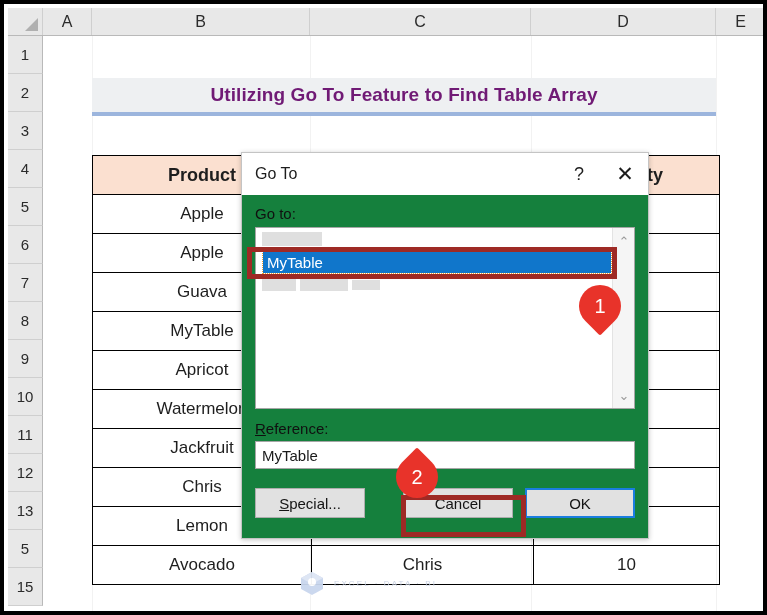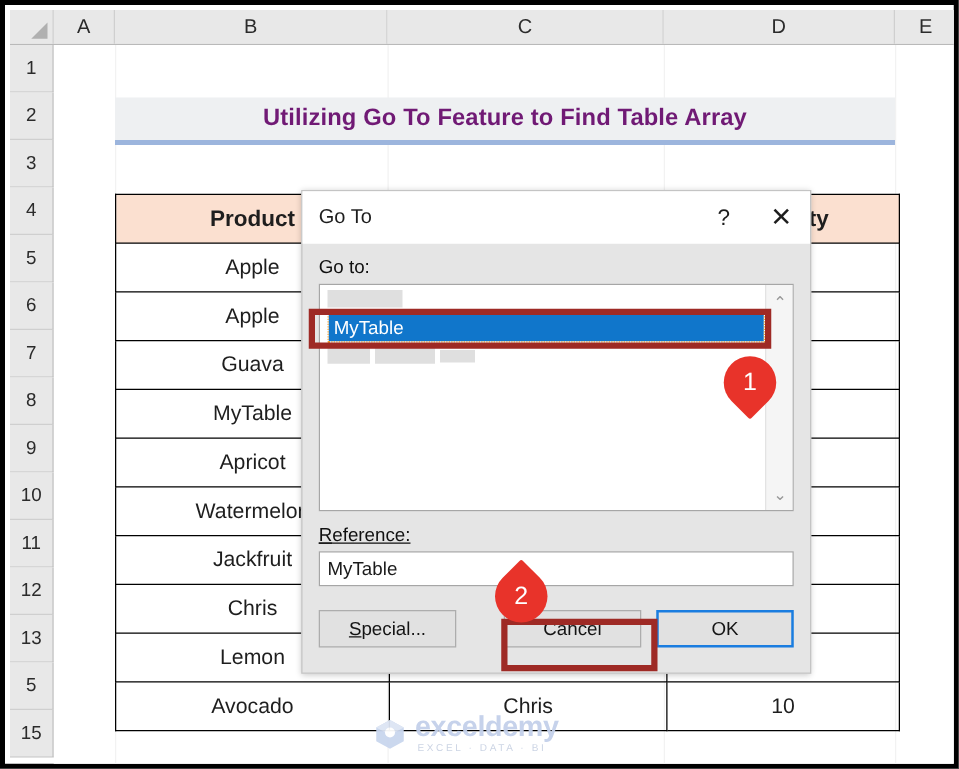--- a/index.html
+++ b/index.html
@@ -167,21 +167,21 @@
     margin-top: 2px;
     margin-left: 2px;
   }
 
   
   .dialog {
     position: absolute;
     left: 237px; top: 148px;
     width: 408px;
     height: 387px;
-    background: #e5e5e5;
+    background: #15803d;
     border: 1px solid #c4c4c4;
     box-shadow: 0 1px 5px rgba(0,0,0,0.22);
     box-sizing: border-box;
     font-size: 14px;
     color: #1a1a1a;
   }
   .dlg-titlebar {
     height: 42px;
     background: #ffffff;
     display: flex;
@@ -256,21 +256,20 @@
     padding-left: 4px;
     box-sizing: border-box;
     color: #ffffff;
     font-size: 15px;
   }
 
   .field-label {
     font-size: 15px;
     color: #101010;
     margin: 11px 0 4px 0;
-    text-decoration: underline;
   }
   .ref-input {
     width: 100%;
     height: 28px;
     border: 1px solid #a6a6a6;
     background: #ffffff;
     box-sizing: border-box;
     padding: 0 6px;
     font-family: "Liberation Sans", sans-serif;
     font-size: 15px;
@@ -476,21 +475,20 @@
 
   <div class="watermark">
     <div class="wm-cube">
       <svg width="26" height="26" viewBox="0 0 26 26">
         <polygon points="13,2 24,8 24,19 13,25 2,19 2,8" fill="#c9d6ee"></polygon>
         <polygon points="13,2 24,8 13,14 2,8" fill="#dde5f4"></polygon>
         <circle cx="13" cy="12" r="4" fill="#ffffff"></circle>
       </svg>
     </div>
     <div class="wm-text-wrap">
-      <div class="wm-main">exceldemy</div>
       <div class="wm-sub">EXCEL · DATA · BI</div>
     </div>
   </div>
 
   <div class="dialog">
     <div class="dlg-titlebar">
       <div class="dlg-title">Go To</div>
       <div class="dlg-help">?</div>
       <div class="dlg-close">✕</div>
     </div>

